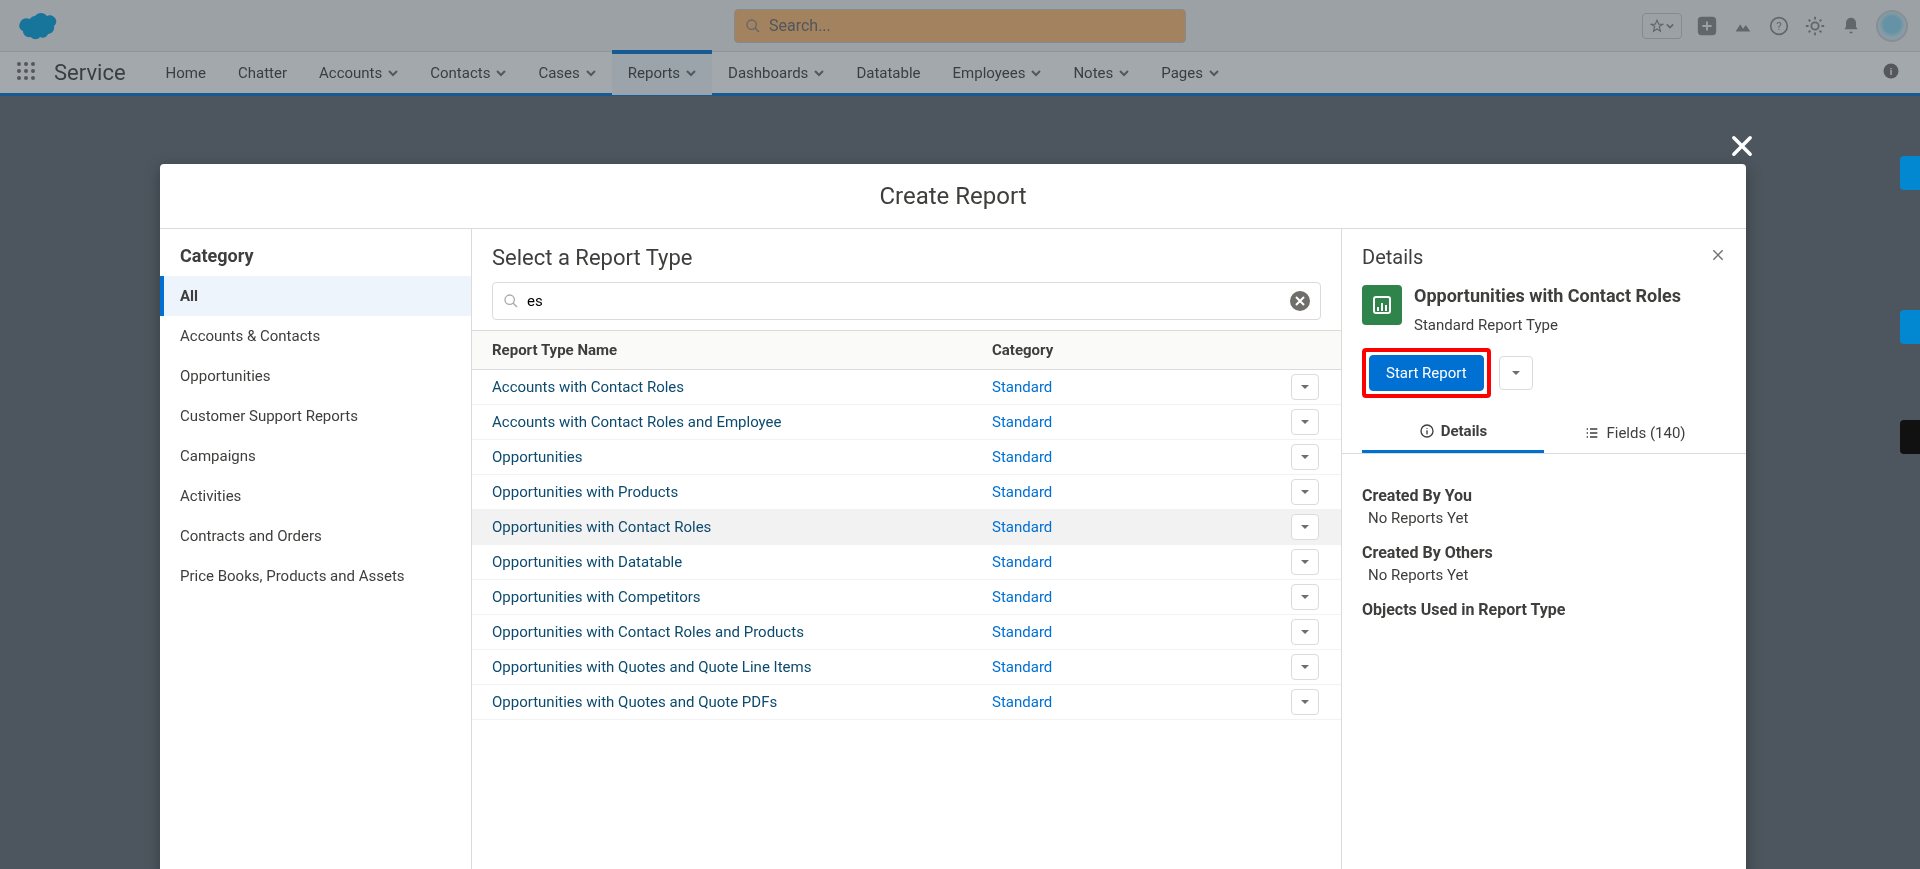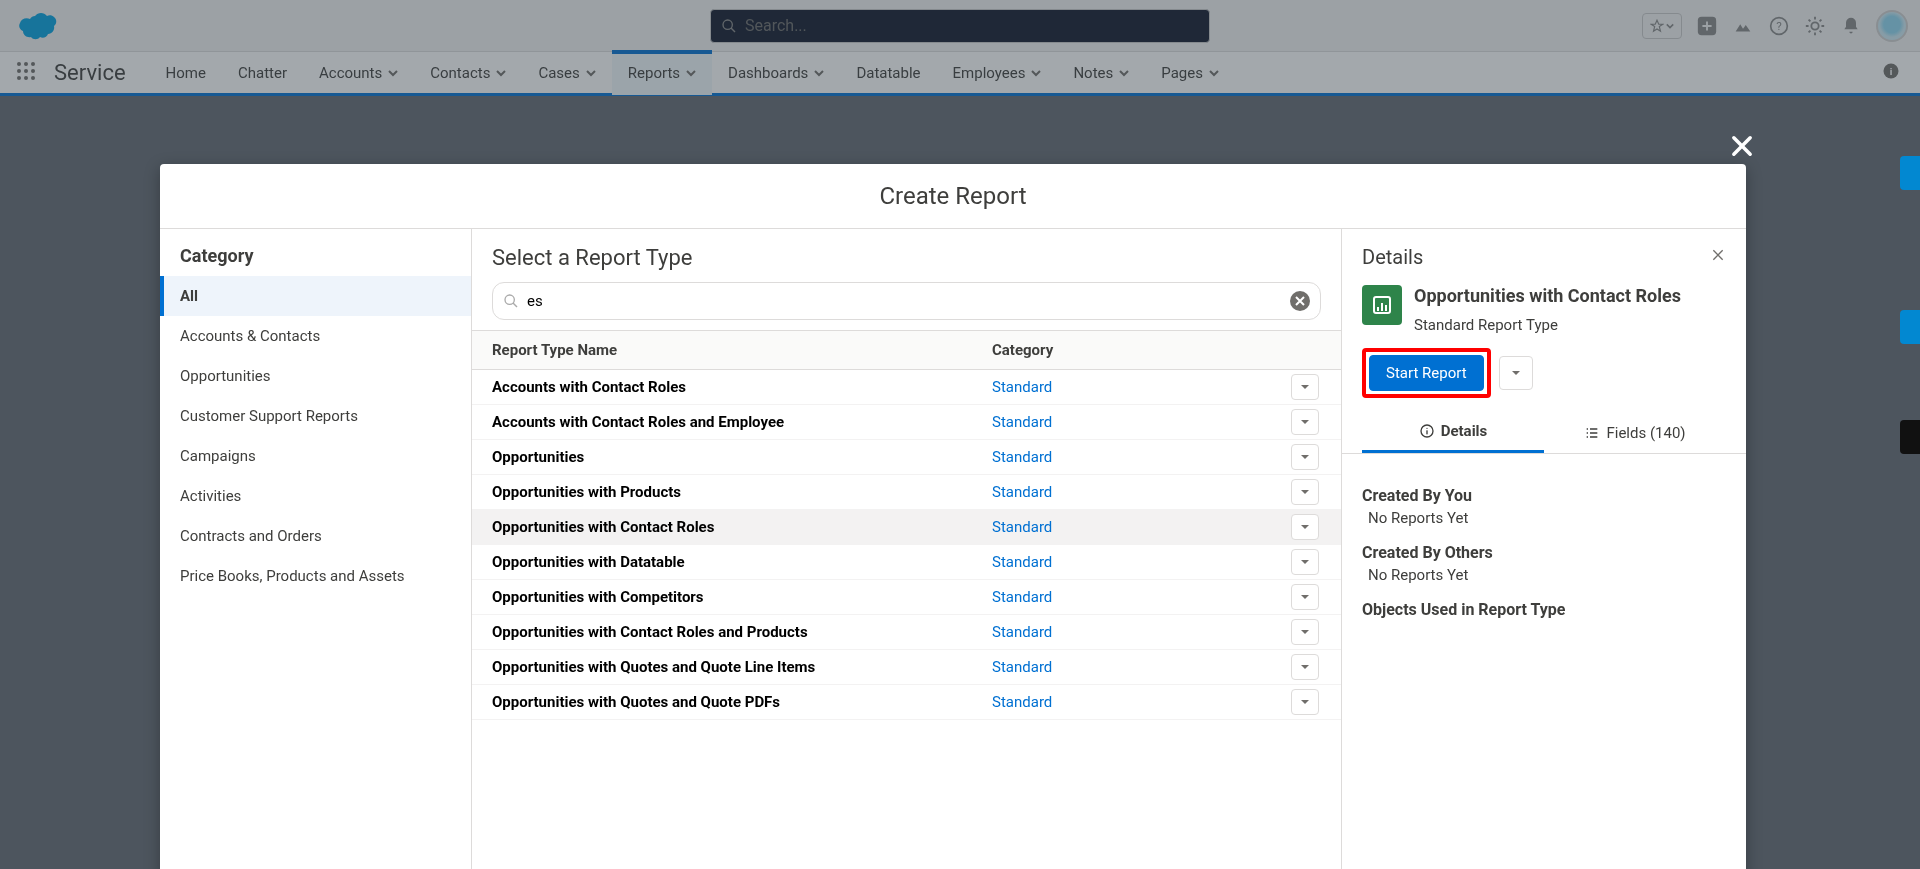--- a/index.html
+++ b/index.html
@@ -2,21 +2,21 @@
 <html><head>
 <meta charset="utf-8">
 <style>
 * { box-sizing: border-box; margin: 0; padding: 0; font-family: -apple-system, BlinkMacSystemFont, "Segoe UI", Roboto, Helvetica, Arial, sans-serif; }
 body { width: 1920px; height: 869px; overflow: hidden; background: #fff; position: relative; }
 
 
 .top-header { height: 52px; background: #f3f3f3; border-bottom: 1px solid #ddd; display: flex; align-items: center; padding: 0 12px; position: relative; }
 .logo { width: 46px; height: 32px; margin-left: 4px; margin-right: 20px; }
 .search-wrap { position: absolute; left: 50%; transform: translateX(-50%); }
-.search-box { width: 500px; height: 34px; border: 1px solid #c9c9c9; border-radius: 4px; background: #0f172a; display: flex; align-items: center; padding: 0 10px; color: #6b6b6b; }
+.search-box { width: 452px; height: 34px; border: 1px solid #c9c9c9; border-radius: 4px; background: #fdba74; display: flex; align-items: center; padding: 0 10px; color: #6b6b6b; }
 .header-icons { position: absolute; right: 12px; display: flex; align-items: center; gap: 14px; }
 .hicon { width: 22px; height: 22px; color: #6b6b6b; display: flex; align-items: center; justify-content: center; }
 .star-btn { width: 40px; height: 26px; border: 1px solid #c9c9c9; border-radius: 4px; display: flex; align-items: center; justify-content: center; gap: 2px; }
 .avatar { width: 32px; height: 32px; border-radius: 50%; background: radial-gradient(circle at 50% 45%, #8fd8f3 40%, #cce9f4 60%); border: 2px solid #d0d0d0; }
 
 
 .nav-bar { height: 44px; background: #fff; border-bottom: 3px solid #0070d2; display: flex; align-items: center; padding: 0 12px; }
 .app-launcher-icon { margin: 0 18px 0 4px; color: #6b6b6b; }
 .app-name { font-size: 22px; color: #3e3e3c; margin-right: 24px; }
 .nav-items { display: flex; }
@@ -36,31 +36,31 @@
 
 .cat-panel { width: 312px; border-right: 1px solid #dddbda; display: flex; flex-direction: column; }
 .cat-header { font-size: 18px; font-weight: 700; color: #3e3e3c; padding: 16px 20px 10px 20px; }
 .cat-scroll { flex: 1; overflow-y: scroll; }
 .cat-item { padding: 11px 20px; font-size: 15px; color: #3e3e3c; cursor: pointer; }
 .cat-item.active { background: #eef4fb; border-left: 4px solid #0070d2; font-weight: 700; padding-left: 16px; }
 
 
 .types-panel { flex: 1; border-right: 1px solid #dddbda; display: flex; flex-direction: column; min-height: 0; }
 .types-header { font-size: 22px; font-weight: 400; color: #3e3e3c; padding: 16px 20px 12px 20px; }
-.type-search { margin: 0 20px 10px 20px; height: 38px; border: 1px solid #dddbda; border-radius: 12px; display: flex; align-items: center; padding: 0 10px; position: relative; }
+.type-search { margin: 0 20px 10px 20px; height: 38px; border: 1px solid #dddbda; border-radius: 4px; display: flex; align-items: center; padding: 0 10px; position: relative; }
 .type-search input { border: none; outline: none; flex: 1; font-size: 15px; padding-left: 8px; }
 .clear-btn { position: absolute; right: 10px; width: 20px; height: 20px; border-radius: 50%; background: #706e6b; color: #fff; display: flex; align-items: center; justify-content: center; cursor: pointer; font-size: 12px; }
 .table-wrap { flex: 1; overflow-y: scroll; }
 .type-thead { display: flex; background: #fafaf9; border-top: 1px solid #dddbda; border-bottom: 1px solid #dddbda; font-size: 15px; font-weight: 700; color: #3e3e3c; }
 .col-name { flex: 0 0 500px; padding: 10px 20px; }
 .col-cat { flex: 1; padding: 10px 20px; }
 .col-act { flex: 0 0 50px; }
 .type-row { display: flex; align-items: center; border-bottom: 1px solid #f3f2f2; font-size: 15px; }
 .type-row.selected { background: #f3f2f2; }
-.rt-name { flex: 0 0 500px; padding: 8px 20px; color: #000000; cursor: pointer; font-weight: bold; }
+.rt-name { flex: 0 0 500px; padding: 8px 20px; color: #0c4a6e; cursor: pointer; }
 .rt-cat { flex: 1; padding: 8px 20px; color: #0070d2; }
 .rt-act { flex: 0 0 50px; padding: 4px 10px 4px 0; }
 .row-menu-btn { width: 28px; height: 26px; border: 1px solid #dddbda; border-radius: 4px; background: #fff; display: flex; align-items: center; justify-content: center; cursor: pointer; }
 
 
 .details-panel { width: 404px; display: flex; flex-direction: column; min-height: 0; }
 .details-head { display: flex; align-items: center; justify-content: space-between; padding: 16px 20px 12px 20px; }
 .details-head-title { font-size: 20px; color: #3e3e3c; }
 .details-close { color: #706e6b; cursor: pointer; }
 .rt-info { display: flex; padding: 4px 20px 14px 20px; gap: 12px; }

